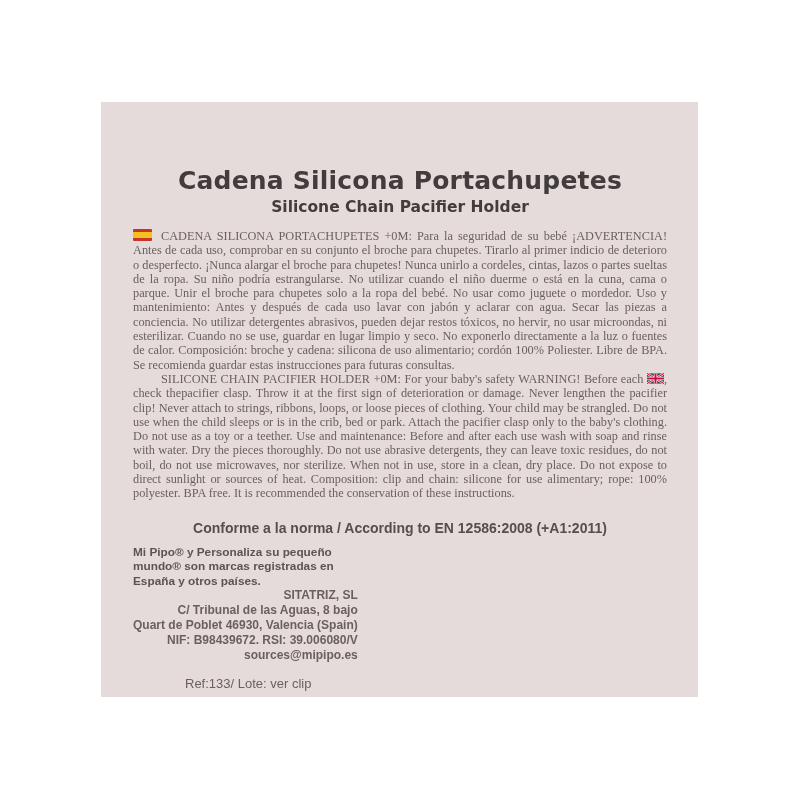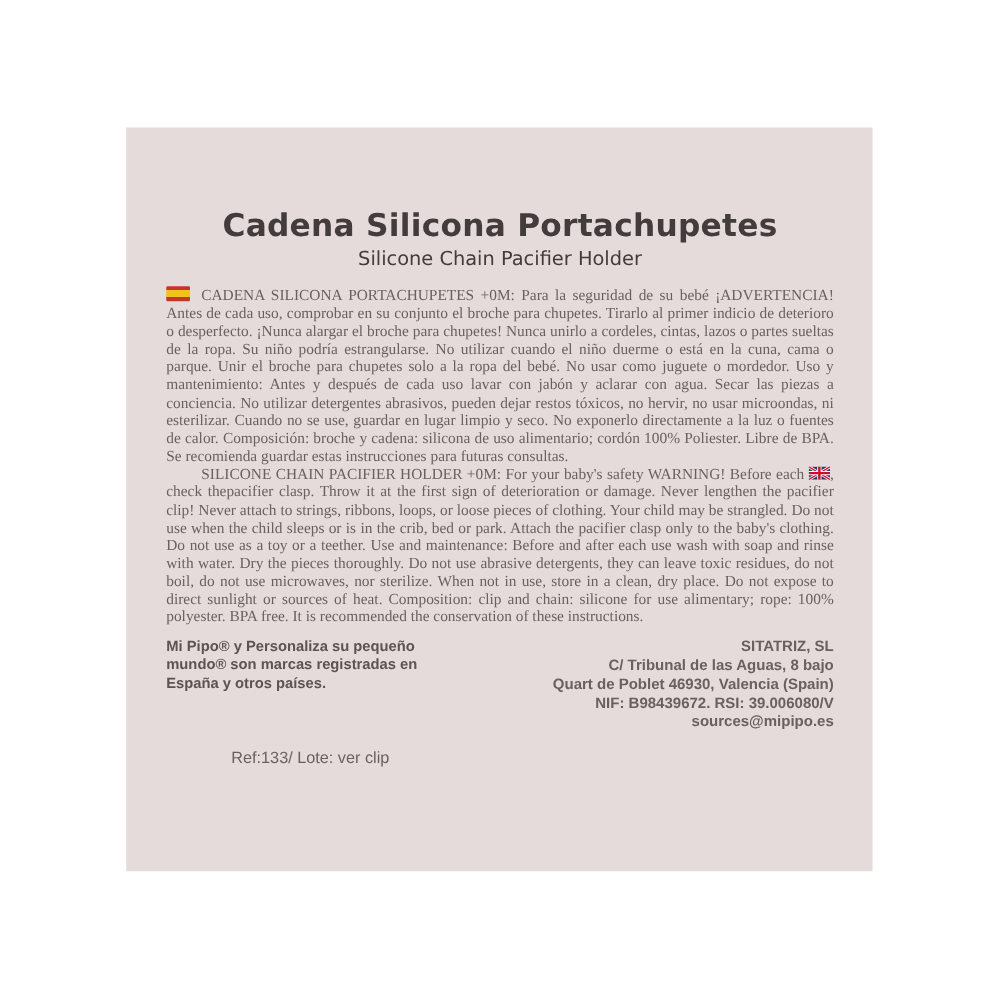--- a/index.html
+++ b/index.html
@@ -31,21 +31,21 @@
     text-align:center;
     font-size:25px;
     font-weight:bold;
     letter-spacing:0.2px;
     color:var(--title-text);
     font-family:"DejaVu Sans","Liberation Sans",sans-serif;
   }
   .product-subtitle{
     text-align:center;
     font-size:15.5px;
-    font-weight:normal;
+    font-weight:bold;
     margin-top:3px;
     color:var(--title-text);
     font-family:"DejaVu Sans","Liberation Sans",sans-serif;
   }
   .body-text{
     margin-top:13px;
     font-size:12.3px;
     line-height:14.3px;
     color:var(--body-text);
     text-align:justify;
@@ -73,20 +73,21 @@
     font-weight:bold;
     font-size:14px;
     color:var(--bold-text);
     margin-top:19px;
   }
   .label-footer{
     display:flex;
     justify-content:space-between;
     align-items:flex-start;
     margin-top:9px;
+    flex-direction:column;
   }
   .trademark-note{
     width:237px;
     font-weight:bold;
     font-size:11.8px;
     line-height:14.5px;
     color:#5d5353;
   }
   .company-block{
     text-align:right;
@@ -115,20 +116,21 @@
     <p class="para-es"><span class="flag flag-es"></span>CADENA SILICONA PORTACHUPETES +0M: Para la seguridad de su bebé ¡ADVERTENCIA! Antes de cada uso, comprobar en su conjunto el broche para chupetes. Tirarlo al primer indicio de deterioro o desperfecto. ¡Nunca alargar el broche para chupetes! Nunca unirlo a cordeles, cintas, lazos o partes sueltas de la ropa. Su niño podría estrangularse. No utilizar cuando el niño duerme o está en la cuna, cama o parque. Unir el broche para chupetes solo a la ropa del bebé. No usar como juguete o mordedor.  Uso y mantenimiento: Antes y después de cada uso lavar con jabón y aclarar con agua. Secar las piezas a conciencia. No utilizar detergentes abrasivos, pueden dejar restos tóxicos, no hervir, no usar microondas, ni esterilizar. Cuando no se use, guardar en lugar limpio y seco. No exponerlo directamente a la luz o fuentes de calor. Composición: broche y cadena: silicona de uso alimentario; cordón 100% Poliester. Libre de BPA. Se recomienda guardar estas instrucciones para futuras consultas.</p>
     <p class="para-en">SILICONE CHAIN PACIFIER HOLDER +0M: For your baby's safety WARNING! Before each <span class="flag flag-uk"><svg viewBox="0 0 60 36" width="17" height="11" xmlns="http://www.w3.org/2000/svg">
             <rect width="60" height="36" fill="#2b3f6b"></rect>
             <path d="M0,0 60,36 M60,0 0,36" stroke="#ffffff" stroke-width="8"></path>
             <path d="M0,0 60,36 M60,0 0,36" stroke="#c8102e" stroke-width="4"></path>
             <path d="M30,0 V36 M0,18 H60" stroke="#ffffff" stroke-width="12"></path>
             <path d="M30,0 V36 M0,18 H60" stroke="#c8102e" stroke-width="7"></path>
           </svg></span>, check thepacifier clasp. Throw it at the first sign of deterioration or damage. Never lengthen the pacifier clip! Never attach to strings, ribbons, loops, or loose pieces of clothing. Your child may be strangled. Do not use when the child sleeps or is in the crib, bed or park. Attach the pacifier clasp only to the baby's clothing. Do not use as a toy or a teether. Use and maintenance: Before and after each use wash with soap and rinse with water. Dry the pieces thoroughly. Do not use abrasive detergents, they can leave toxic residues, do not boil, do not use microwaves, nor sterilize. When not in use, store in a clean, dry place. Do not expose to direct sunlight or sources of heat. Composition: clip and chain: silicone for use alimentary; rope: 100% polyester. BPA free. It is recommended the conservation of these instructions.</p>
   </div>
 
+  <div class="conformity">Conforme a la norma / According to EN 12586:2008 (+A1:2011)</div>
 
   <div class="label-footer">
     <div class="trademark-note">Mi Pipo® y Personaliza su pequeño mundo® son marcas registradas en España y otros países.</div>
 
     <div class="company-block">
       <div>SITATRIZ, SL</div>
       <div>C/ Tribunal de las Aguas, 8 bajo</div>
       <div>Quart de Poblet 46930, Valencia (Spain)</div>
       <div>NIF: B98439672. RSI: 39.006080/V</div>
       <div>sources@mipipo.es</div>

